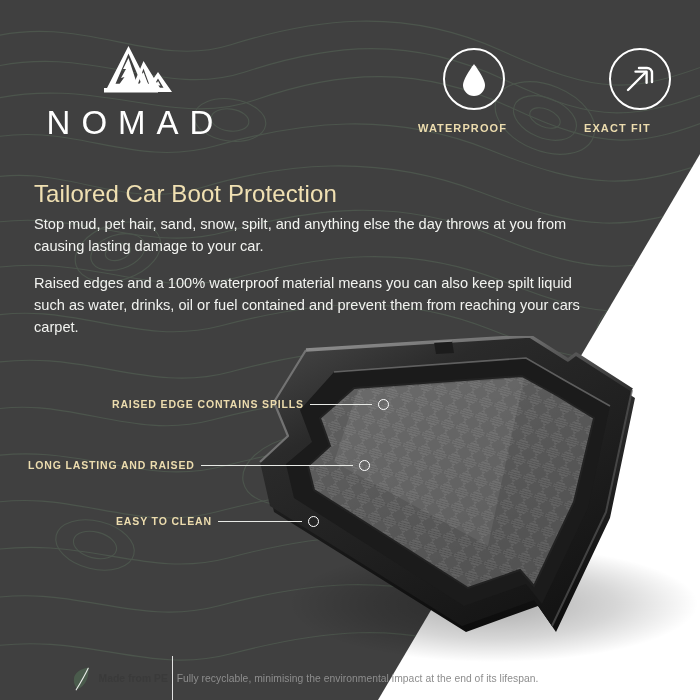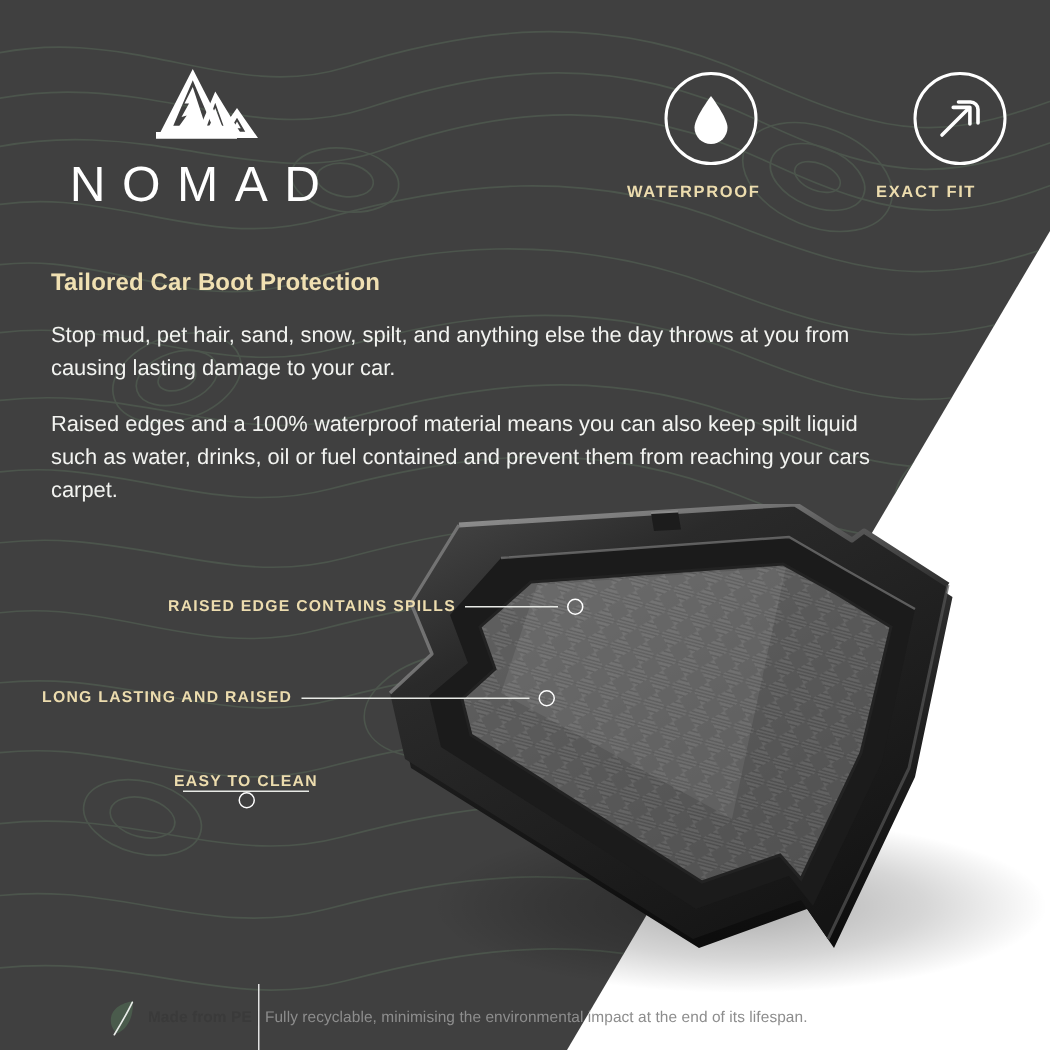--- a/index.html
+++ b/index.html
@@ -40,21 +40,21 @@
     width:62px; height:62px; border:2px solid #ffffff; border-radius:50%;
     margin:0 auto 12px; display:flex; align-items:center; justify-content:center;
   }
   .badge-label{
     color:#ecdcae; font-size:11px; font-weight:bold; letter-spacing:1.1px;
   }
 
   
   .headline{
     position:absolute; left:34px; top:180px;
-    color:#f0e0b2; font-size:16px; font-weight:bold; letter-spacing:.1px;
+    color:#f0e0b2; font-size:24px; font-weight:normal; letter-spacing:.1px;
   }
   .para{
     position:absolute; left:34px; color:#f2f3f0;
     font-size:14.6px; line-height:1.52; width:552px; font-weight:400;
   }
   .para-1{ top:213px; }
   .para-2{ top:272px; }
 
   
   .product{ position:absolute; left:238px; top:336px; width:470px; height:330px; }
@@ -67,21 +67,21 @@
   }
   .leader{ height:1px; background:#e8eae6; margin:0 6px; }
   .dot{
     width:11px; height:11px; border:1.6px solid #ffffff; border-radius:50%;
     flex:0 0 auto;
   }
   .co-1{ left:79px;  top:398px;margin-left:33px; }
   .co-1 .leader{ width:62px; }
   .co-2{ left:28px;  top:459px; }
   .co-2 .leader{ width:152px; }
-  .co-3{ left:116px; top:515px;flex-direction:column; }
+  .co-3{ left:116px; top:515px; }
   .co-3 .leader{ width:84px; }
 
   
   .footer{
     position:absolute; left:0; bottom:0; width:584px; height:44px;
     display:flex; align-items:center; justify-content:center; background:transparent;
   }
   .footer-rule{
     position:absolute; left:172px; top:0; width:1px; height:44px; background:#e2e2e2;
   }

